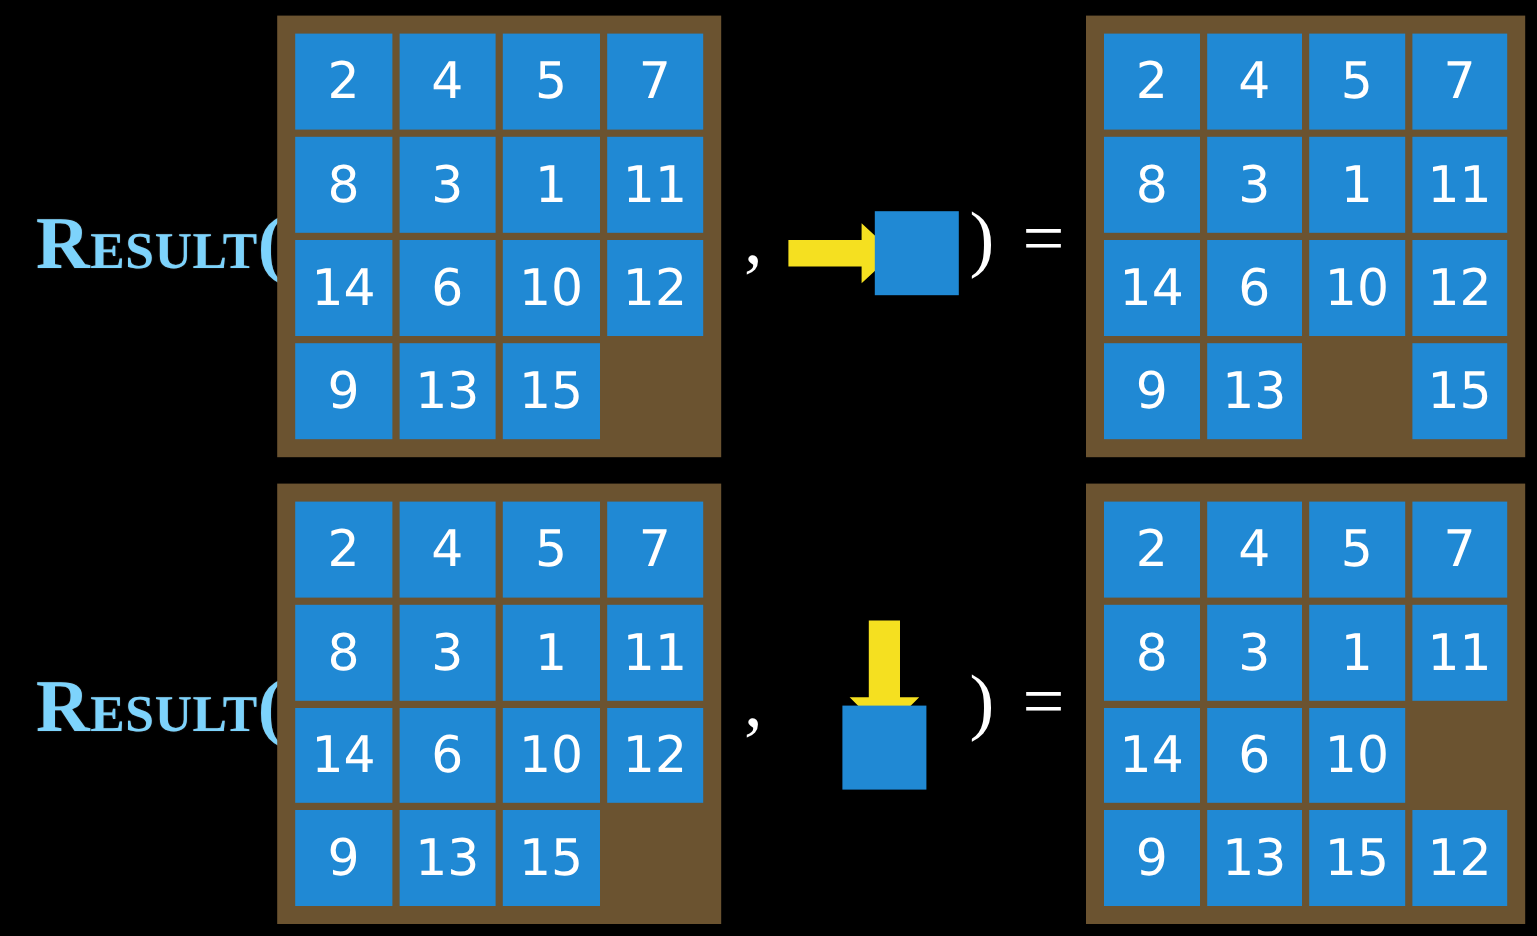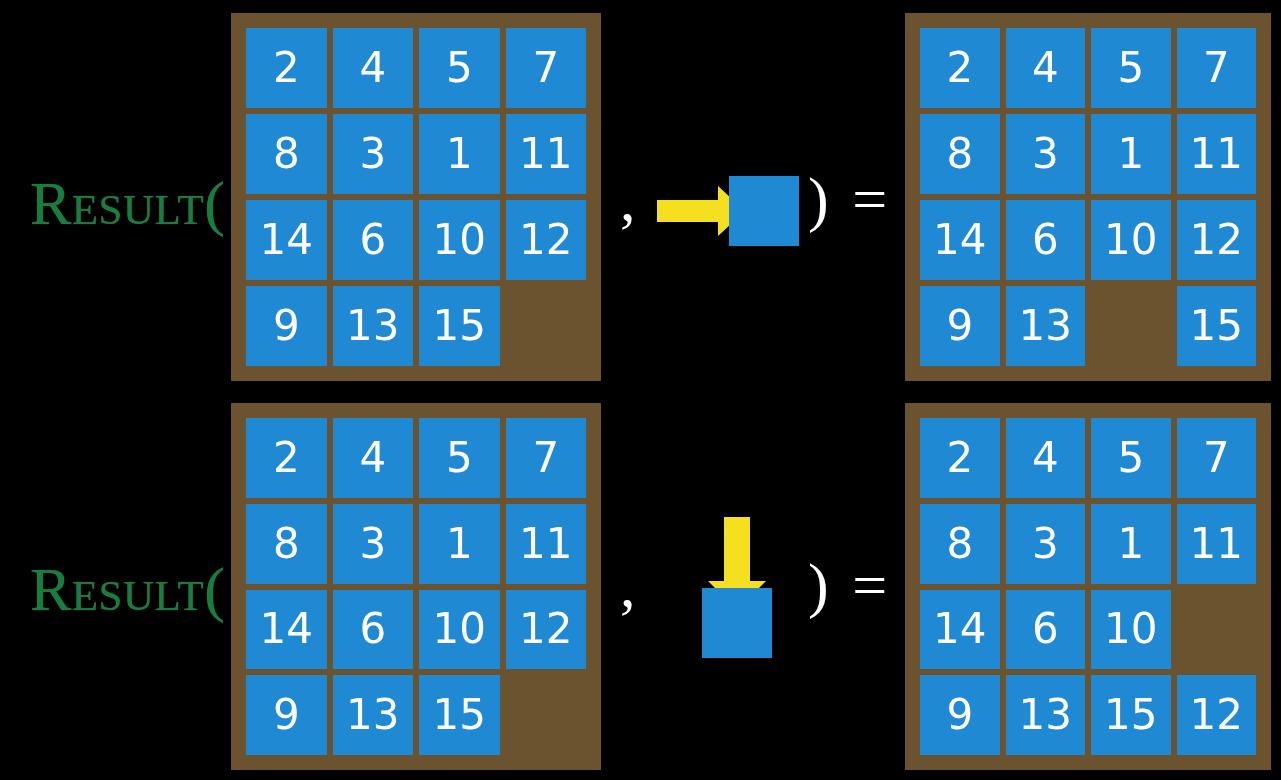--- a/index.html
+++ b/index.html
@@ -18,24 +18,24 @@
   .stage {
     position: absolute;
     left: 0; top: 0;
     width: 1281px;
     height: 780px;
   }
 
   
   .result-label {
     position: absolute;
-    color: #15803d;
+    color: #7dd3fc;
     font-family: "Liberation Serif", serif;
     font-variant: small-caps;
-    font-weight: 400;
+    font-weight: 700;
     white-space: nowrap;
     letter-spacing: 0.5px;
     text-shadow: 0 0 1px rgba(255,255,255,0.35);
   }
   .result-label.row-top  { left: 30px;  top: 168px; font-size: 62px; }
   .result-label.row-bot  { left: 30px;  top: 554px; font-size: 62px; }
 
   
   .comma {
     position: absolute;

